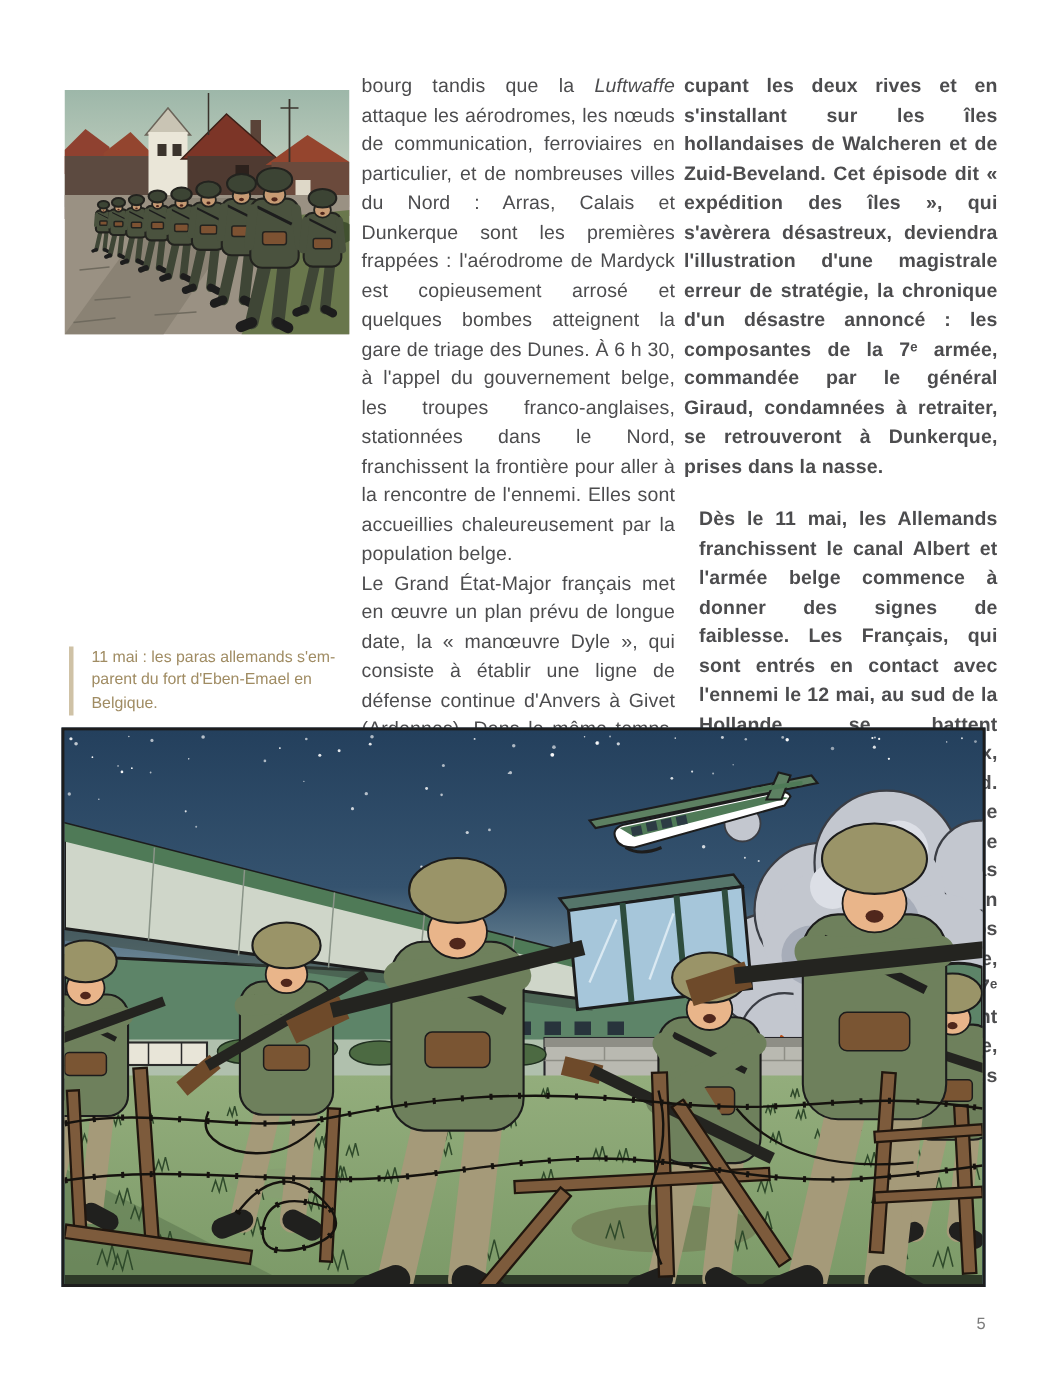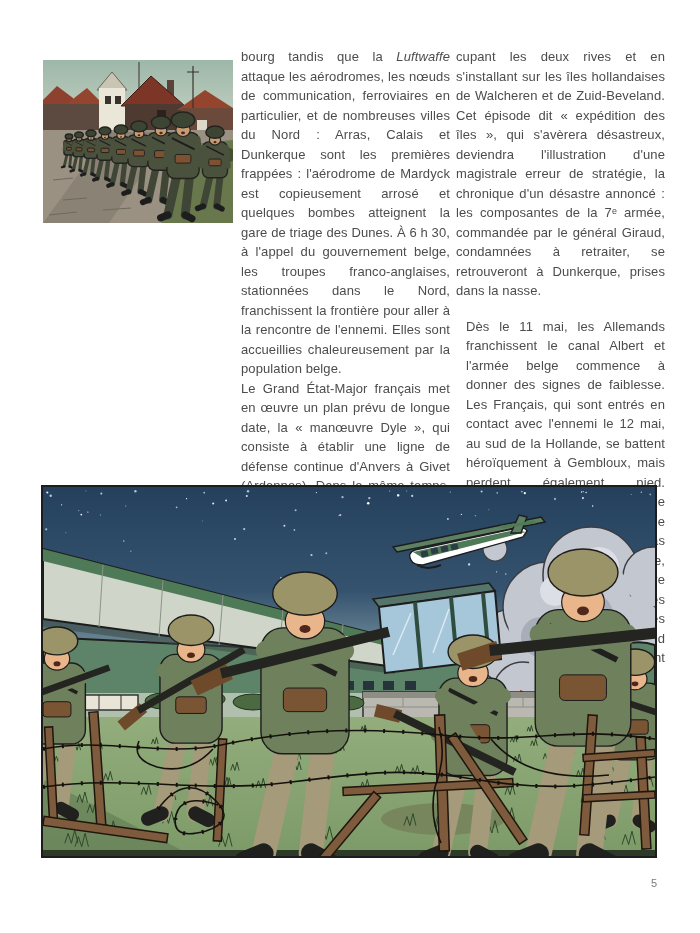--- a/index.html
+++ b/index.html
@@ -8,21 +8,21 @@
   .photo{position:absolute;left:43px;top:60px;}
   .caption{position:absolute;left:46px;width:182px;padding-left:12px;
            border-left:3px solid #cfc2a6;font-size:10.6px;line-height:1.45;
            color:#a08c63;white-space:pre-line;}
   .cap1{top:237px;}
   .cap2{top:431px;}
   .credit{display:block;font-style:italic;}
   .col{position:absolute;top:47px;width:209px;font-size:13px;line-height:1.5;
        letter-spacing:.1px;color:#4c4c4e;text-align:justify;}
   .col1{left:241px;}
-  .col2{left:456px;}
+  .col2{left:456px;font-weight:bold;}
   .col p{margin:0;hyphens:auto;-webkit-hyphens:auto;}
   .col2 .p2{margin-top:16px;margin-left:10px;}
   .ital{font-style:italic;}
   .panel{position:absolute;left:41px;top:485px;width:612px;height:369px;
          border:2px solid #1d1d1d;background:#24405d;}
   .panel svg{display:block;}
   .pagenum{position:absolute;left:651px;top:877px;font-size:11px;color:#7c7c7c;}
 </style>
 </head>
 <body>
@@ -172,20 +172,23 @@
         <rect x="165.84" y="99.03999999999999" width="12.32" height="6.72" rx="1.3439999999999999" fill="#7d5232" stroke="#23231f" stroke-width="1"></rect>
         <line x1="160.8" y1="87.28" x2="158.784" y2="106.32" stroke="#4a523e" stroke-width="5.04" stroke-linecap="round"></line>
         <line x1="183.2" y1="87.28" x2="185.216" y2="106.32" stroke="#4a523e" stroke-width="5.04" stroke-linecap="round"></line>
         <ellipse cx="172" cy="80" rx="5.6" ry="5.04" fill="#c79b74" stroke="#23231f" stroke-width="1.2"></ellipse>
         <ellipse cx="172" cy="82.24" rx="1.568" ry="1.1199999999999999" fill="#50271c"></ellipse>
         <ellipse cx="172" cy="72.16" rx="9.184" ry="6.16" fill="#3c4434" stroke="#23231f" stroke-width="1.4"></ellipse>
       </g>
   </svg>
 
 
+  <div class="caption cap2">11 mai : les paras allemands s'em-
+parent du fort d'Eben-Emael en
+Belgique.</div>
 
   <div class="col col1">
     <p><span>bourg tandis que la </span><em class="ital">Luftwaffe</em><span> attaque les aérodromes, les nœuds de communication, ferroviaires en particulier, et de nombreuses villes du Nord : Arras, Calais et Dunkerque sont les premières frappées : l'aérodrome de Mardyck est copieusement arrosé et quelques bombes atteignent la gare de triage des Dunes. À 6 h 30, à l'appel du gouvernement belge, les troupes franco-anglaises, stationnées dans le Nord, franchissent la frontière pour aller à la rencontre de l'ennemi. Elles sont accueillies chaleureusement par la population belge.</span></p>
     <p>Le Grand État-Major français met en œuvre un plan prévu de longue date, la « manœuvre Dyle », qui consiste à établir une ligne de défense continue d'Anvers à Givet (Ardennes). Dans le même temps, les unités de la 7ᵉ armée française se portent au secours de la Hollande, en application de la « variante Dyle-Breda » : il s'agit d'assurer la sauvegarde du port d'Anvers et la préservation de la navigation sur l'Escaut maritime, qui n'est possible qu'en oc-</p>
   </div>
 
   <div class="col col2">
     <p class="p1">cupant les deux rives et en s'installant sur les îles hollandaises de Walcheren et de Zuid-Beveland. Cet épisode dit « expédition des îles », qui s'avèrera désastreux, deviendra l'illustration d'une magistrale erreur de stratégie, la chronique d'un désastre annoncé : les composantes de la 7ᵉ armée, commandée par le général Giraud, condamnées à retraiter, se retrouveront à Dunkerque, prises dans la nasse.</p>
     <p class="p2">Dès le 11 mai, les Allemands franchissent le canal Albert et l'armée belge commence à donner des signes de faiblesse. Les Français, qui sont entrés en contact avec l'ennemi le 12 mai, au sud de la Hollande, se battent héroïquement à Gembloux, mais perdent également pied. Traumatisés par le bombardement massif de Rotterdam, les Pays-Bas capitulent le 15 mai. En Belgique, le Corps Expéditionnaire Britannique, l'armée belge et les 1ʳᵉ et 7ᵉ armées françaises refluent dans le plus grand désordre, les soldats se mêlant aux civils en fuite.</p>
   </div>

